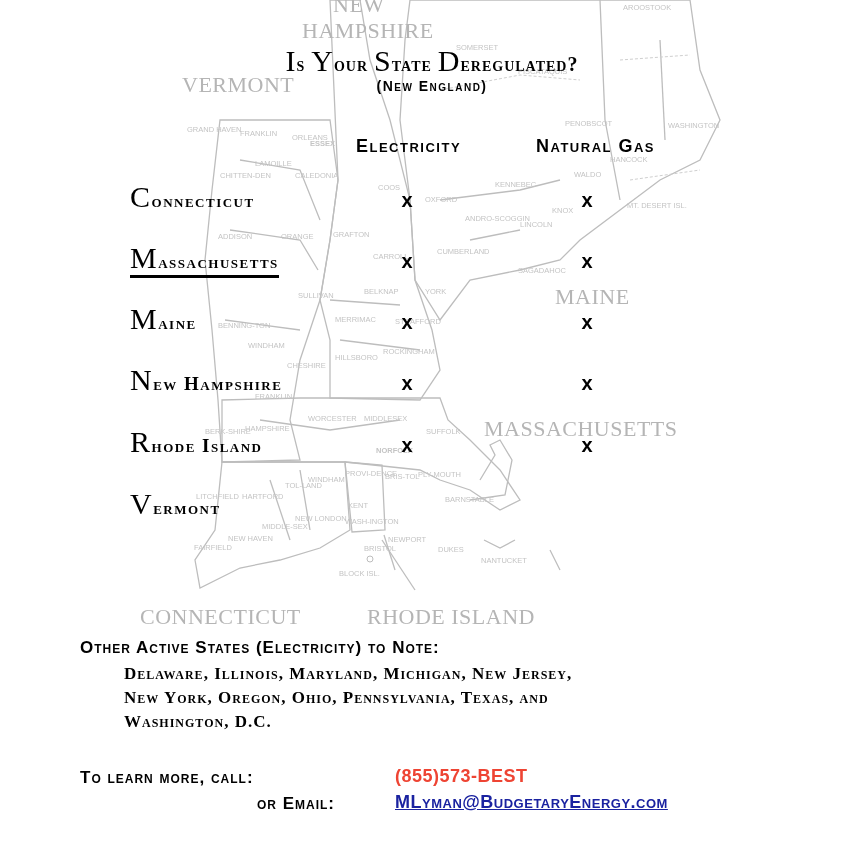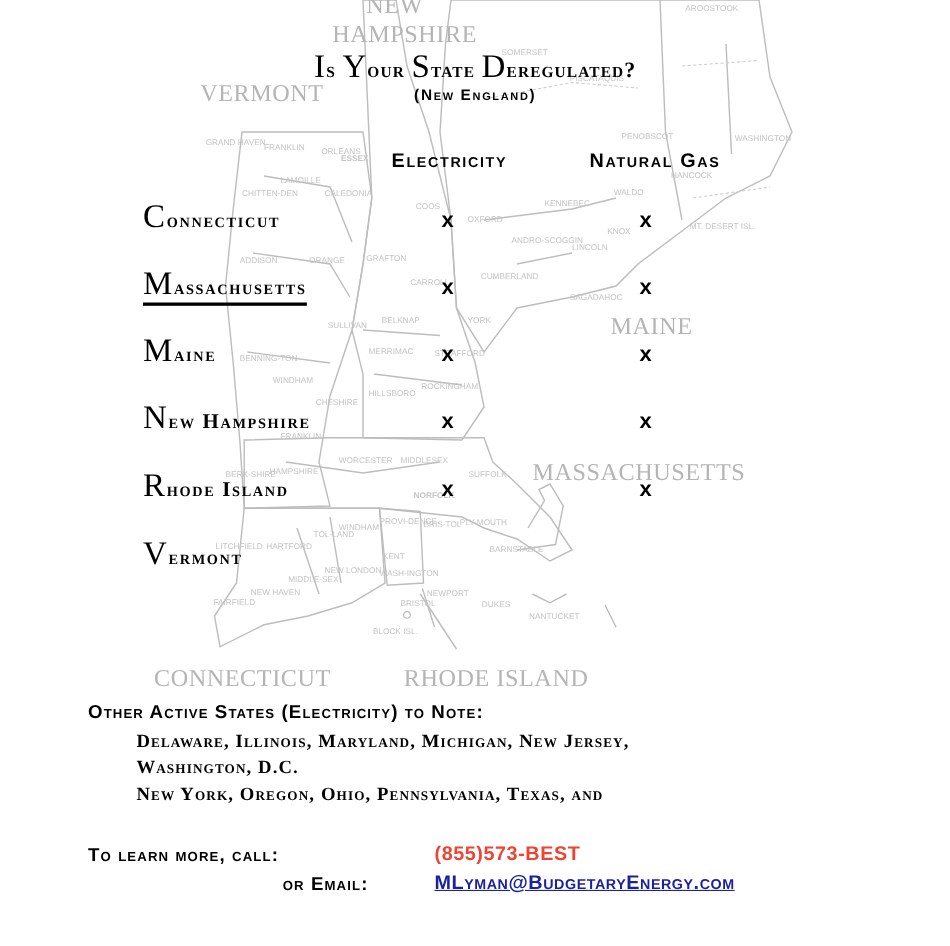--- a/index.html
+++ b/index.html
@@ -76,33 +76,33 @@
   <span class="map-label" style="left:484px;top:416px;">MASSACHUSETTS</span>
   <span class="map-label" style="left:140px;top:604px;">CONNECTICUT</span>
   <span class="map-label" style="left:367px;top:604px;">RHODE ISLAND</span>
 
   <span class="county" style="left:623px;top:4px;">AROOSTOOK</span>
   <span class="county" style="left:456px;top:44px;">SOMERSET</span>
   <span class="county" style="left:518px;top:68px;">PISCATAQUIS</span>
   <span class="county" style="left:565px;top:120px;">PENOBSCOT</span>
   <span class="county" style="left:668px;top:122px;">WASHINGTON</span>
   <span class="county" style="left:610px;top:156px;">HANCOCK</span>
-  <span class="county" style="left:558px;top:171px;">WALDO</span>
+  <span class="county" style="left:574px;top:171px;">WALDO</span>
   <span class="county" style="left:495px;top:181px;">KENNEBEC</span>
   <span class="county" style="left:552px;top:207px;">KNOX</span>
   <span class="county" style="left:520px;top:221px;">LINCOLN</span>
   <span class="county" style="left:627px;top:202px;">MT. DESERT ISL.</span>
   <span class="county" style="left:518px;top:267px;">SAGADAHOC</span>
   <span class="county" style="left:465px;top:215px;width:30px;">ANDRO-SCOGGIN</span>
   <span class="county" style="left:437px;top:248px;">CUMBERLAND</span>
   <span class="county" style="left:425px;top:196px;">OXFORD</span>
   <span class="county" style="left:378px;top:184px;">COOS</span>
   <span class="county" style="left:373px;top:253px;text-align:center;">CARROLL</span>
   <span class="county" style="left:425px;top:288px;">YORK</span>
-  <span class="county" style="left:347px;top:288px;text-align:right;">BELKNAP</span>
+  <span class="county" style="left:364px;top:288px;text-align:right;">BELKNAP</span>
   <span class="county" style="left:333px;top:231px;">GRAFTON</span>
   <span class="county" style="left:298px;top:292px;">SULLIVAN</span>
   <span class="county" style="left:335px;top:316px;">MERRIMAC</span>
   <span class="county" style="left:395px;top:318px;">STRAFFORD</span>
   <span class="county" style="left:383px;top:348px;">ROCKINGHAM</span>
   <span class="county" style="left:335px;top:354px;">HILLSBORO</span>
   <span class="county" style="left:287px;top:362px;">CHESHIRE</span>
   <span class="county" style="left:187px;top:126px;width:26px;">GRAND HAVEN</span>
   <span class="county" style="left:240px;top:130px;">FRANKLIN</span>
   <span class="county" style="left:292px;top:134px;">ORLEANS</span>
@@ -185,20 +185,20 @@
   <span class="mark" style="left:575px;top:434px;">x</span>
 
   <div class="state" style="top:487px;">
     <span class="init">V</span><span>ermont</span>
   </div>
 </div>
 
 <div class="note-head">Other Active States (Electricity) to Note:</div>
 <div class="note-body">
   <div>Delaware, Illinois, Maryland, Michigan, New Jersey,</div>
+  <div>New York, Oregon, Ohio, Pennsylvania, Texas, and</div>
   <div>Washington, D.C.</div>
-  <div>New York, Oregon, Ohio, Pennsylvania, Texas, and</div>
 </div>
 
 <div class="contact-label left" style="top:768px;">To learn more, call:</div>
 <div class="contact-label" style="top:794px;">or Email:</div>
 <a class="phone" style="color:#ee4433;">(855)573-BEST</a>
 <a class="email" style="color:#1a22a0;">MLyman@BudgetaryEnergy.com</a>
 
 </body></html>

